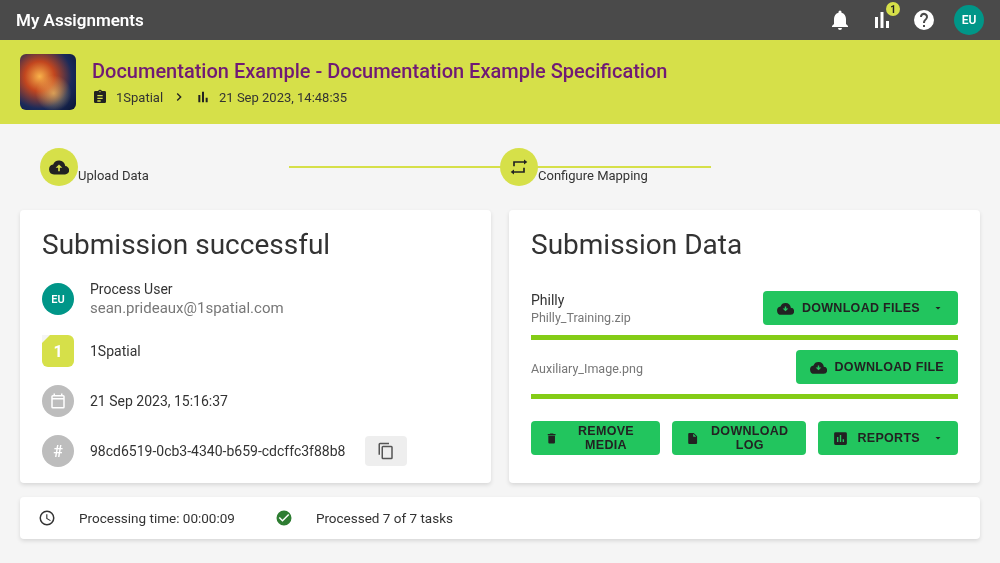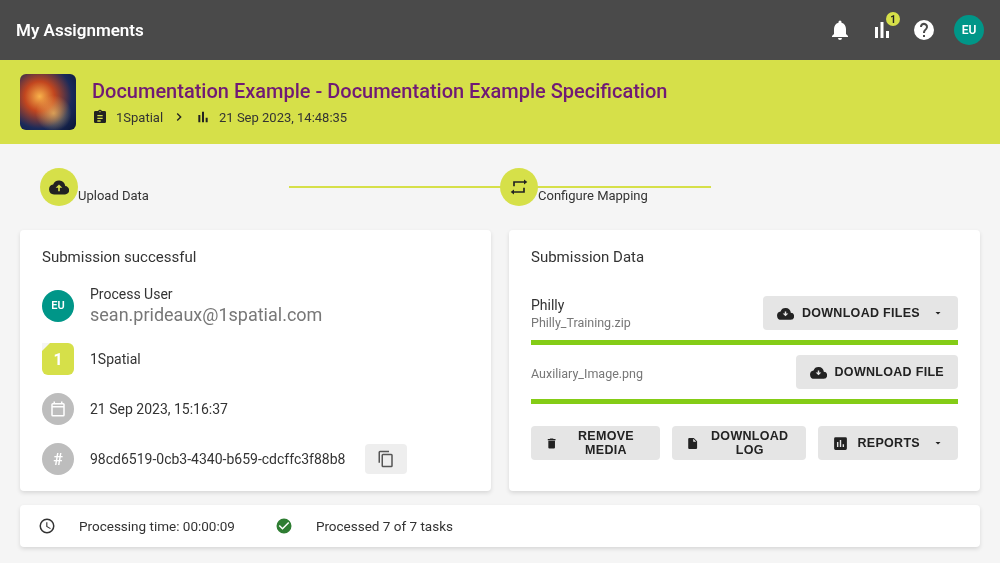--- a/index.html
+++ b/index.html
@@ -7,21 +7,21 @@
     font-family: -apple-system, BlinkMacSystemFont, "Segoe UI", Roboto, Helvetica, Arial, sans-serif;
     background: #f5f5f5;
     color: #222;
     width: 1000px;
     height: 563px;
     overflow: hidden;
   }
 
   
   .topbar {
-    height: 60px;
+    height: 40px;
     background: #4a4a4a;
     color: #fff;
     display: flex;
     align-items: center;
     padding: 0 16px;
     gap: 18px;
   }
   .topbar-title {
     font-size: 17px;
     font-weight: 600;
@@ -161,21 +161,21 @@
     padding: 12px 20px 0 20px;
   }
   .panel {
     background: #fff;
     border-radius: 4px;
     box-shadow: 0 2px 4px rgba(0,0,0,0.12);
     padding: 18px 22px 16px 22px;
     flex: 1;
   }
   .panel h2 {
-    font-size: 15px;
+    font-size: 28px;
     font-weight: 400;
     color: #333;
     margin-bottom: 20px;
   }
 
   
   .info-row {
     display: flex;
     align-items: center;
     gap: 16px;
@@ -210,21 +210,21 @@
     top:0;left:0;
     border-top: 8px solid #f5f5f5;
     border-right: 8px solid transparent;
   }
   .info-icon.grey {
     border-radius: 50%;
     background: #bdbdbd;
   }
   .info-icon.grey svg { width:18px; height:18px; fill:#fff; }
   .info-text { font-size: 14px; color: #333; }
-  .info-text .sub { font-size: 18px; color: #777; margin-top: 2px; }
+  .info-text .sub { font-size: 15px; color: #777; margin-top: 2px; }
 
   .hash-row { display:flex; align-items:center; gap:16px; }
   .copy-btn {
     background: #eee;
     border: none;
     width: 42px;
     height: 30px;
     border-radius: 4px;
     display:flex;align-items:center;justify-content:center;
     cursor:pointer;
@@ -238,21 +238,21 @@
     align-items: center;
     justify-content: space-between;
     padding: 10px 0;
     border-bottom: 5px solid #84cc16;
   }
   .data-row:last-of-type { border-bottom:none; }
   .data-label { font-size: 14px; color:#333; }
   .data-label .sub { font-size: 12.5px; color:#777; margin-top:2px; }
 
   .btn {
-    background: #e5e5e5;
+    background: #22c55e;
     border: none;
     height: 34px;
     padding: 0 14px;
     border-radius: 4px;
     font-size: 12.5px;
     font-weight: 600;
     letter-spacing: 0.3px;
     color: #222;
     display: inline-flex;
     align-items: center;

